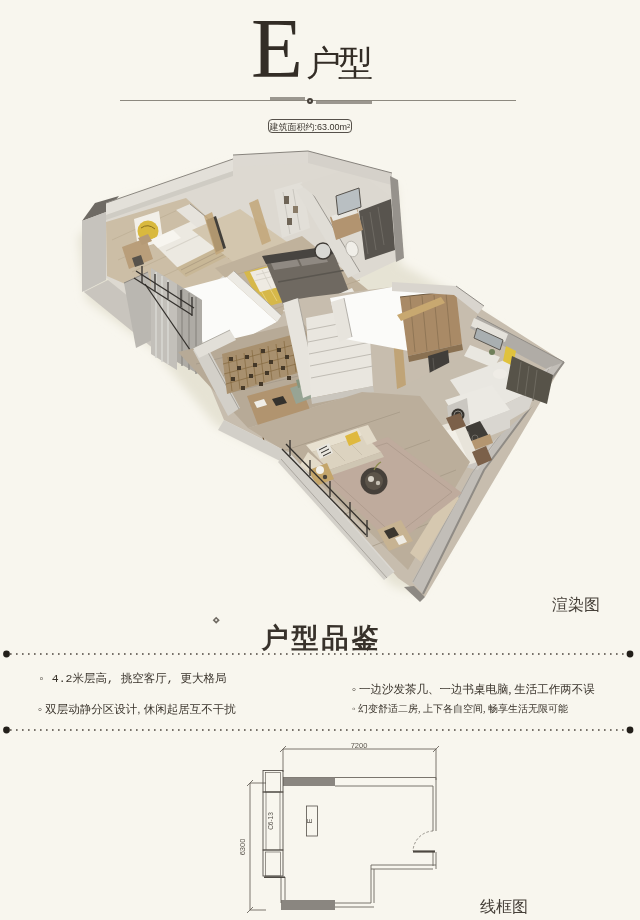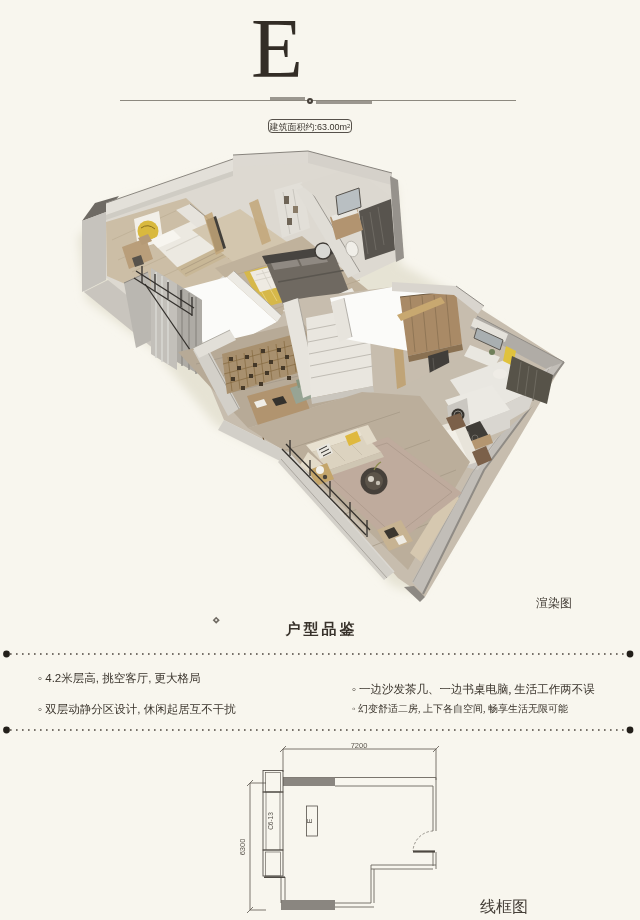--- a/index.html
+++ b/index.html
@@ -5,20 +5,21 @@
   html,body{margin:0;padding:0;}
   body{width:640px;height:920px;background:#f8f6ee;position:relative;overflow:hidden;
        font-family:"Liberation Sans",sans-serif;}
   .abs{position:absolute;}
 </style>
 </head>
 <body>
 
 <div class="abs" style="left:0;top:0;width:640px;height:100px;">
   <div class="abs" style="left:251px;top:0px;font-family:'Liberation Serif',serif;font-size:85px;color:#332d26;line-height:1.13;">E</div>
+  <div class="abs" style="left:306px;top:40px;font-family:'Liberation Serif',serif;font-size:35px;color:#332d26;letter-spacing:-3px;">户型</div>
 </div>
 
 <div class="abs" style="left:120px;top:100px;width:396px;height:1px;background:#8d897f;"></div>
 <div class="abs" style="left:270px;top:97px;width:35px;height:2.5px;background:#9b978f;"></div>
 <div class="abs" style="left:316px;top:100.5px;width:56px;height:3px;background:#9b978f;"></div>
 <div class="abs" style="left:307px;top:97.7px;width:6px;height:6px;border-radius:50%;border:2px solid #47413a;box-sizing:border-box;background:#cfcbc3;"></div>
 
 <div class="abs" style="left:268px;top:119px;width:84px;height:14px;border:1px solid #56514a;border-radius:4px;box-sizing:border-box;text-align:center;font-size:9px;line-height:12px;color:#3a352e;">建筑面积约:63.00m<span style="font-size:6px;vertical-align:2px;">2</span></div>
 
 <svg class="abs" style="left:0;top:140px;" width="640" height="480" viewBox="0 140 640 480">
@@ -404,36 +405,36 @@
 <polygon points="193,348 230,330 236,340 199,358" fill="#e2dfd8"></polygon>
 <line x1="193" y1="348" x2="230" y2="330" stroke="#a29e96" stroke-width="0.8"></line>
 </g>
 
 <g>
 <polygon points="392,282 456,286 484,306 478,314 454,295 392,291" fill="#d9d5ce"></polygon>
 <line x1="456" y1="286" x2="484" y2="306" stroke="#908c86" stroke-width="1"></line>
 </g>
 </svg>
 
-<div class="abs" style="left:536px;top:595px;font-size:12px;color:#47413a;letter-spacing:0px;font-family:'Liberation Serif',serif;">渲染图</div>
+<div class="abs" style="left:552px;top:595px;font-size:16px;color:#47413a;letter-spacing:0px;font-family:'Liberation Serif',serif;">渲染图</div>
 
 <svg class="abs" style="left:209px;top:613px;" width="14" height="14">
     <rect x="4.7" y="4.7" width="5" height="5" transform="rotate(45 7.2 7.2)" fill="#6f6a62"></rect>
     <circle cx="7.2" cy="7.2" r="1.1" fill="#e8e5dd"></circle>
   </svg>
 
-<div class="abs" style="left:0;top:620px;width:640px;text-align:center;font-size:15px;color:#38322b;letter-spacing:3px;text-indent:3px;font-weight:bold;font-family:'Liberation Serif',serif;">户型品鉴</div>
+<div class="abs" style="left:0;top:620px;width:640px;text-align:center;font-size:27px;color:#38322b;letter-spacing:3px;text-indent:3px;font-weight:bold;font-family:'Liberation Serif',serif;">户型品鉴</div>
 
 <svg class="abs" style="left:0;top:648px;" width="640" height="12">
   <line x1="10" y1="6" x2="630" y2="6" stroke="#4c463e" stroke-width="1.6" stroke-dasharray="1.6 4.4"></line>
   <circle cx="6.5" cy="6" r="3.4" fill="#231f1a"></circle>
   <circle cx="630" cy="6" r="3.4" fill="#231f1a"></circle>
 </svg>
 
-<div class="abs" style="left:38px;top:671px;font-size:11.5px;color:#3a342c;letter-spacing:0px;font-family:Liberation Sans, sans-serif;">◦ 4.2米层高, 挑空客厅, 更大格局</div>
+<div class="abs" style="left:38px;top:671px;font-size:11.5px;color:#3a342c;letter-spacing:0px;font-family:Liberation Mono, monospace;">◦ 4.2米层高, 挑空客厅, 更大格局</div>
 <div class="abs" style="left:38px;top:702px;font-size:11.5px;color:#3a342c;letter-spacing:0px;font-family:Liberation Sans, sans-serif;">◦ 双层动静分区设计, 休闲起居互不干扰</div>
 <div class="abs" style="left:352px;top:671px;font-size:11.5px;color:#3a342c;letter-spacing:0px;font-family:'Liberation Serif',serif;margin-top:11px;">◦ 一边沙发茶几、一边书桌电脑, 生活工作两不误</div>
 <div class="abs" style="left:352px;top:702px;font-size:10px;color:#3a342c;letter-spacing:0px;font-family:'Liberation Serif',serif;">◦ 幻变舒适二房, 上下各自空间, 畅享生活无限可能</div>
 
 <svg class="abs" style="left:0;top:724px;" width="640" height="12">
   <line x1="10" y1="6" x2="630" y2="6" stroke="#4c463e" stroke-width="1.6" stroke-dasharray="1.6 4.4"></line>
   <circle cx="6.5" cy="6" r="3.4" fill="#231f1a"></circle>
   <circle cx="630" cy="6" r="3.4" fill="#231f1a"></circle>
 </svg>
 

